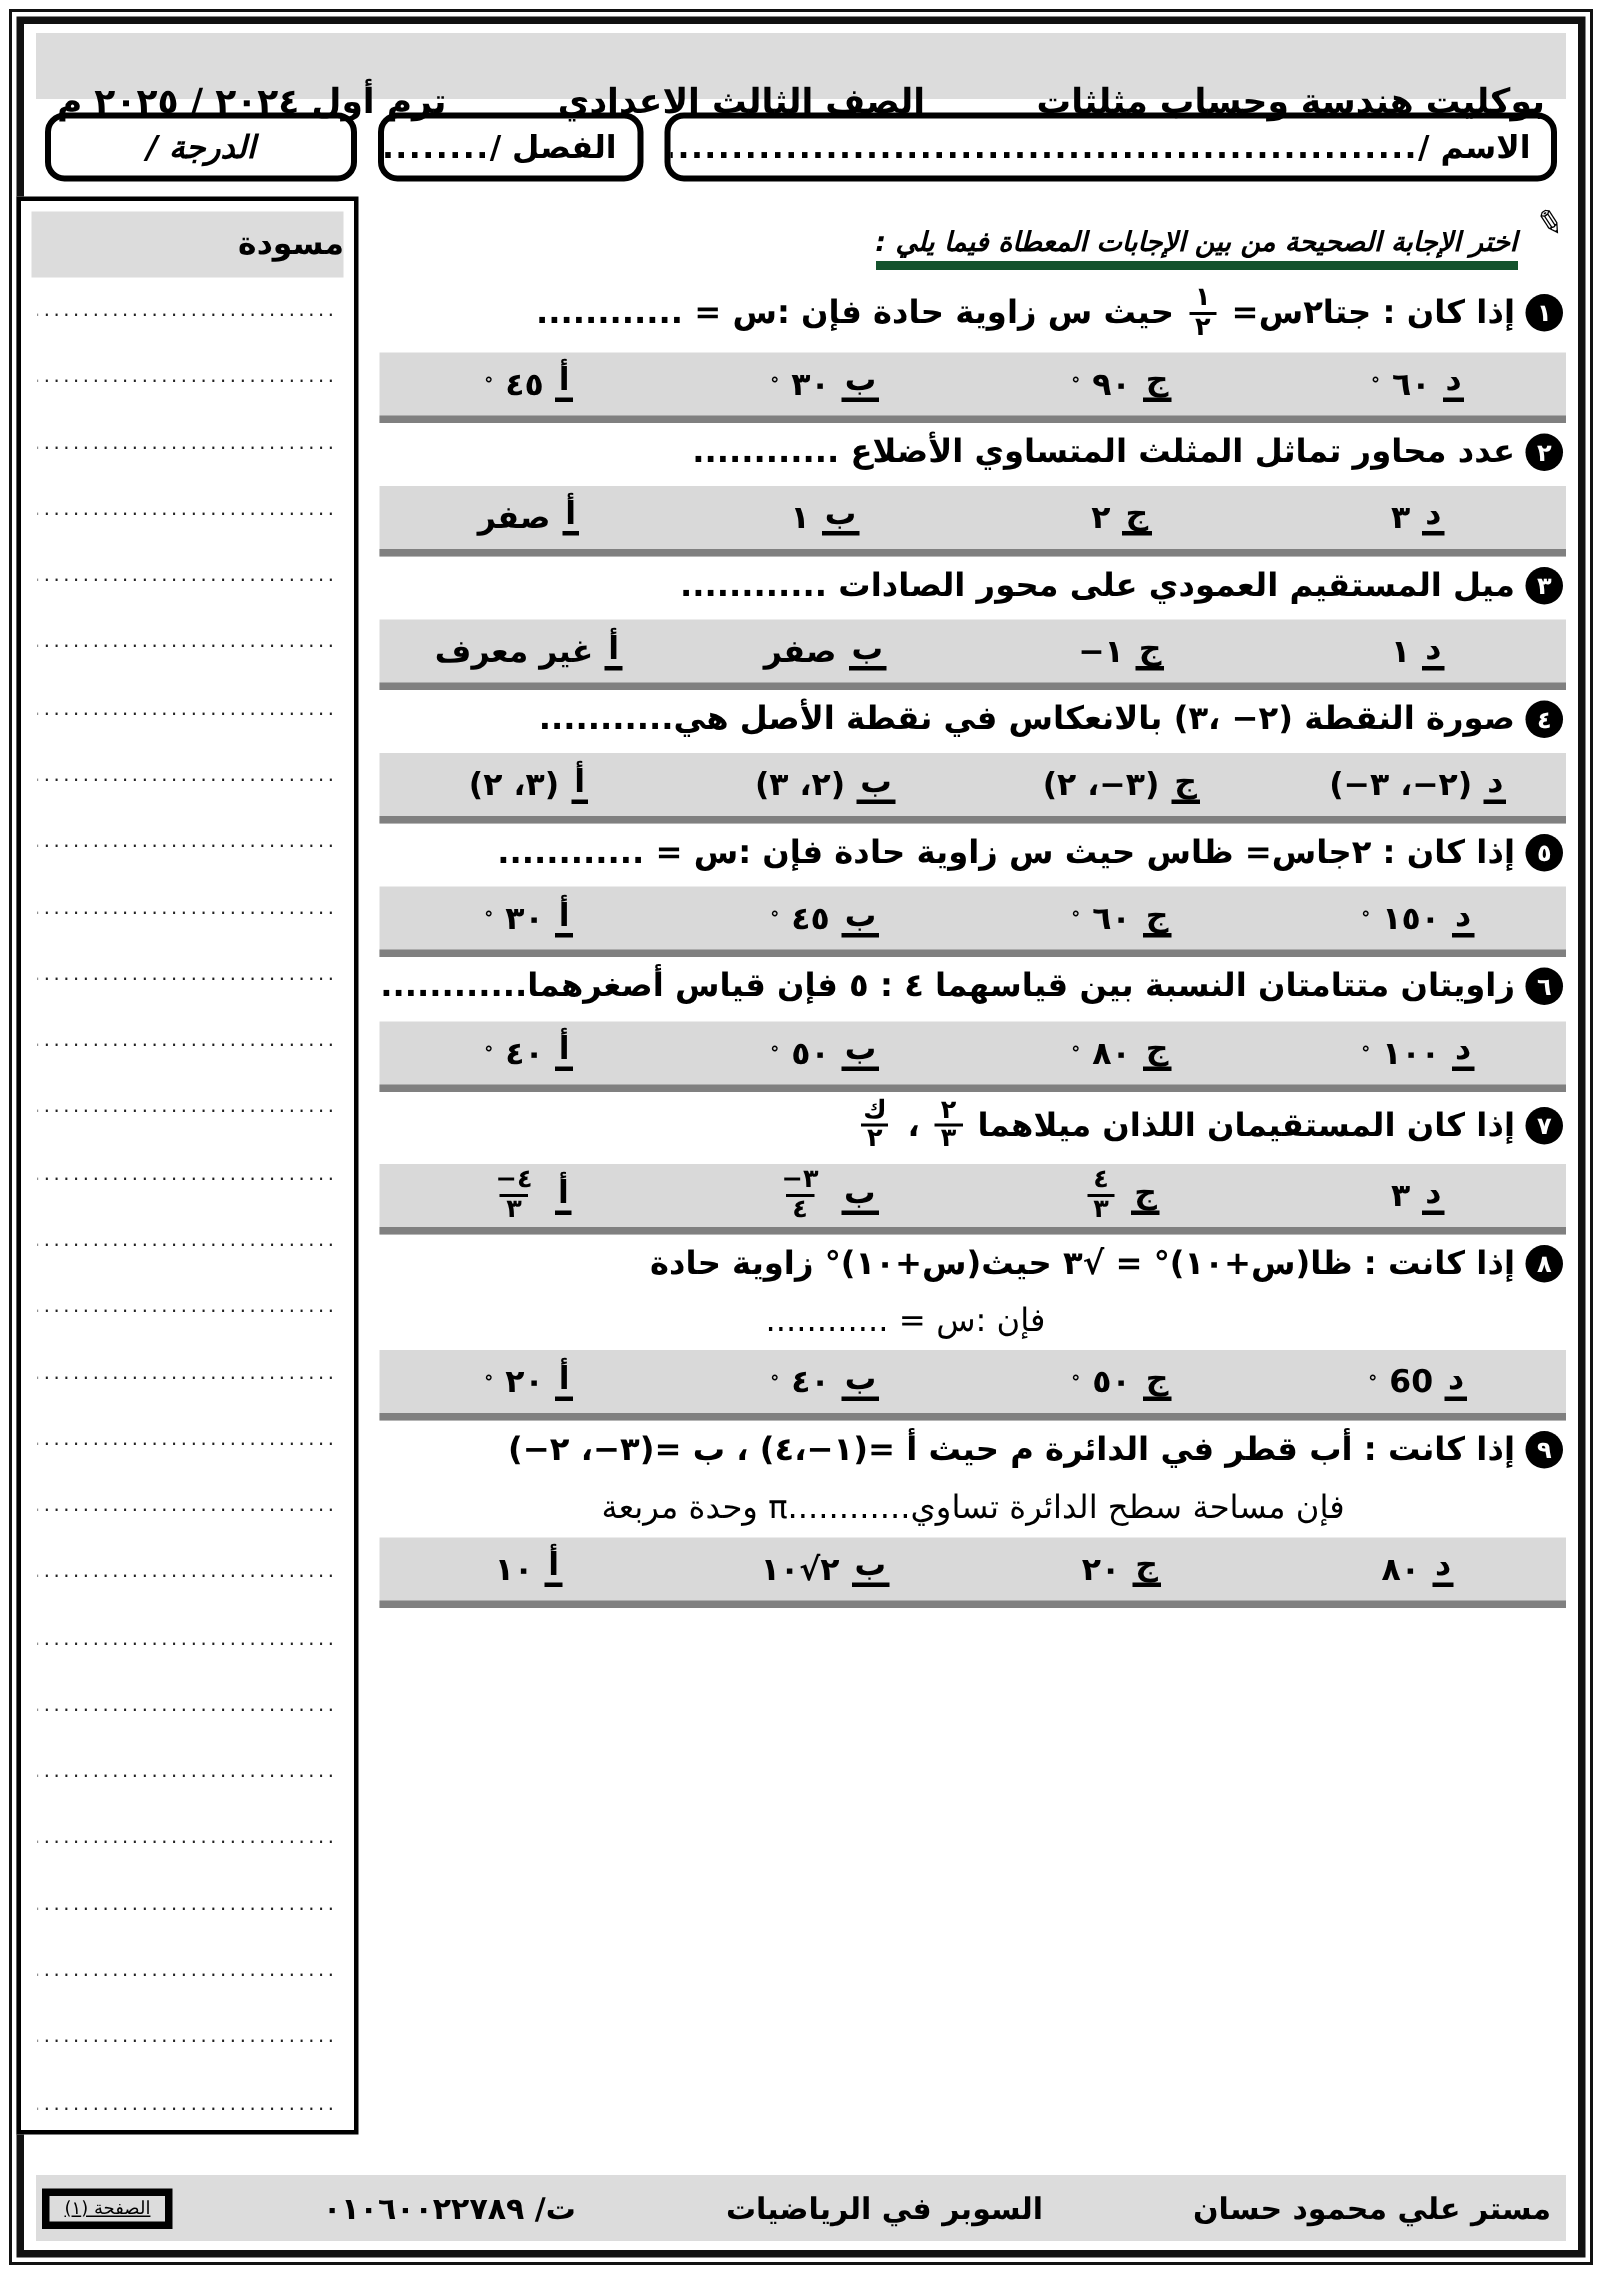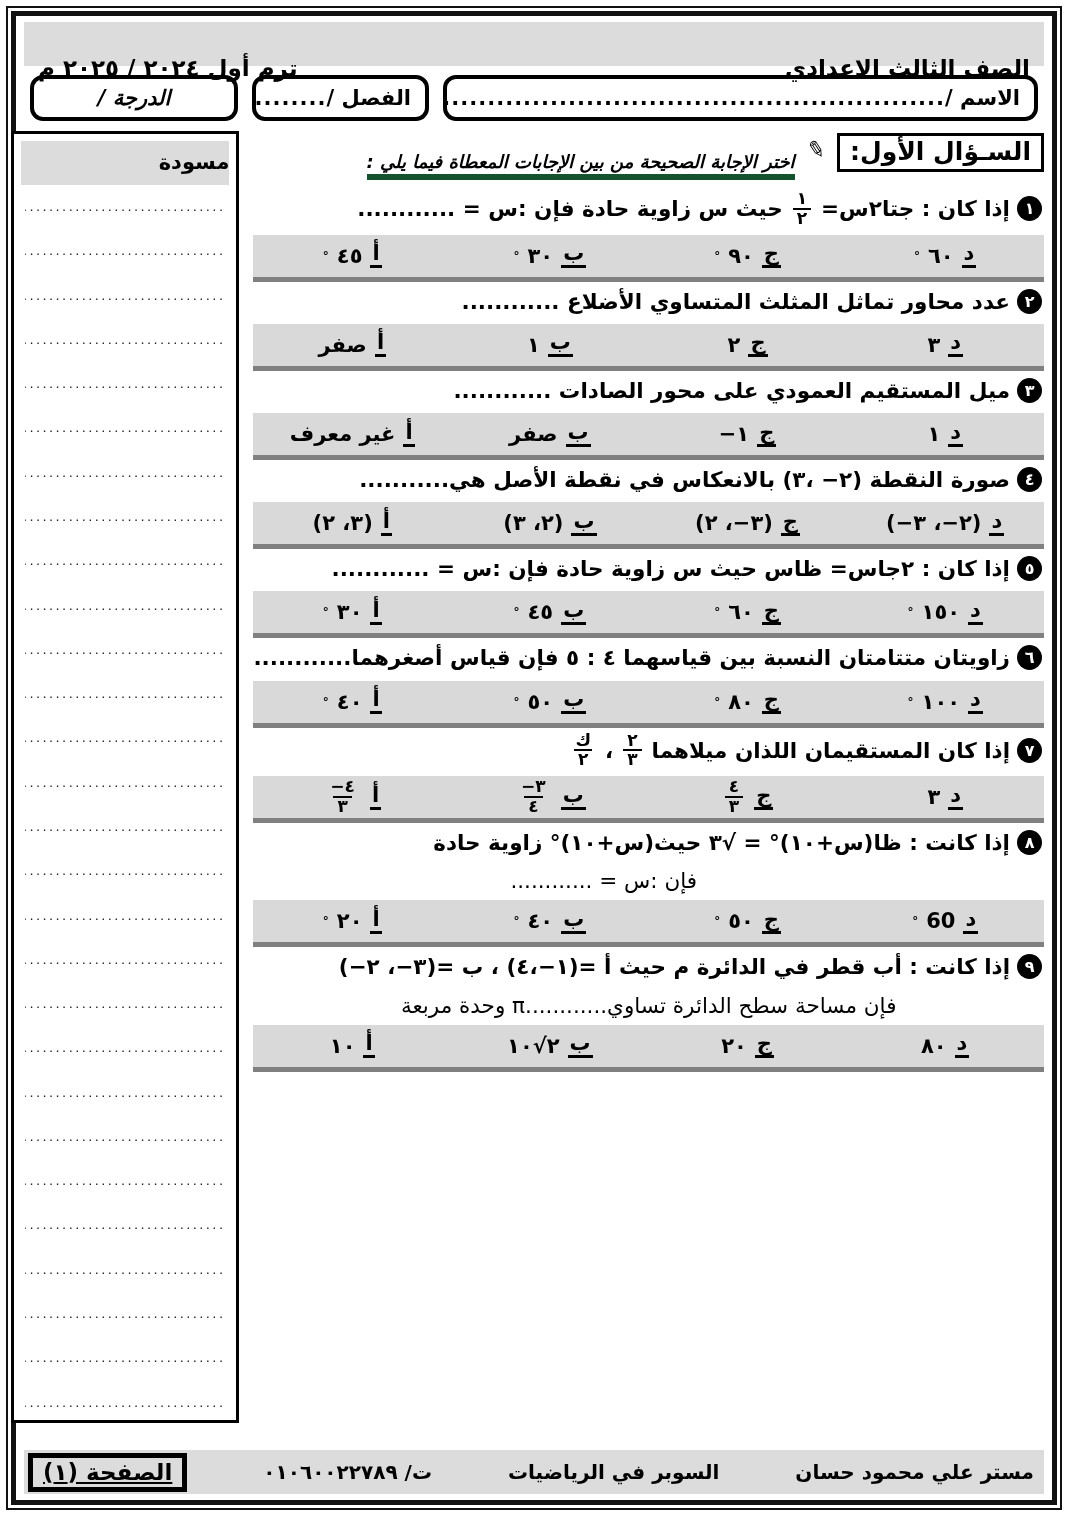--- a/index.html
+++ b/index.html
@@ -103,32 +103,33 @@
          white-space:nowrap;height:14px;}
 
   
   .footer{
     background:#dcdcdc;height:44px;display:flex;align-items:center;
     justify-content:space-between;padding:0 10px 0 4px;box-sizing:border-box;
     font-size:20px;font-weight:bold;margin-top:8px;position:relative;
   }
   .footer span{white-space:nowrap;}
   .pagebox{
-    border:5px solid #000;padding:1px 10px 2px 10px;font-size:23px;font-weight:bold;
+    border:5px solid #000;padding:1px 10px 2px 10px;font-size:12px;font-weight:normal;
     background:#dcdcdc;
   }
   .pagebox u{text-decoration:underline;}
 </style>
 </head>
 <body>
 
 <div class="page">
 <div class="page-inner">
 
   <div class="banner">
+    <span>بوكليت هندسة وحساب مثلثات</span>
     <span>الصف الثالث الاعدادي</span>
     <span>ترم أول ٢٠٢٤ / ٢٠٢٥ م</span>
   </div>
 
   <div class="idrow">
     <div class="idbox name">
       <span>الاسم / </span>
           <span class="dots">........................................................................</span>
     </div>
     <div class="idbox cls">
@@ -138,21 +139,20 @@
     <div class="idbox grade">
       <span>الدرجة /</span>
     </div>
   </div>
 
   <div class="body">
 
     <div class="main">
 
       <div class="qhead">
-        <div class="qhead-box">السـؤال الأول:</div>
         <div class="pen">✎</div>
         <div class="qhead-instr">اختر الإجابة الصحيحة من بين الإجابات المعطاة فيما يلي :</div>
       </div>
 
       <div class="qblock">
         <div class="qtext">
           <span class="qnum">١</span>
           <span>إذا كان :  جتا٢س=</span>
           <span class="frac">
             <span class="num">١</span>

